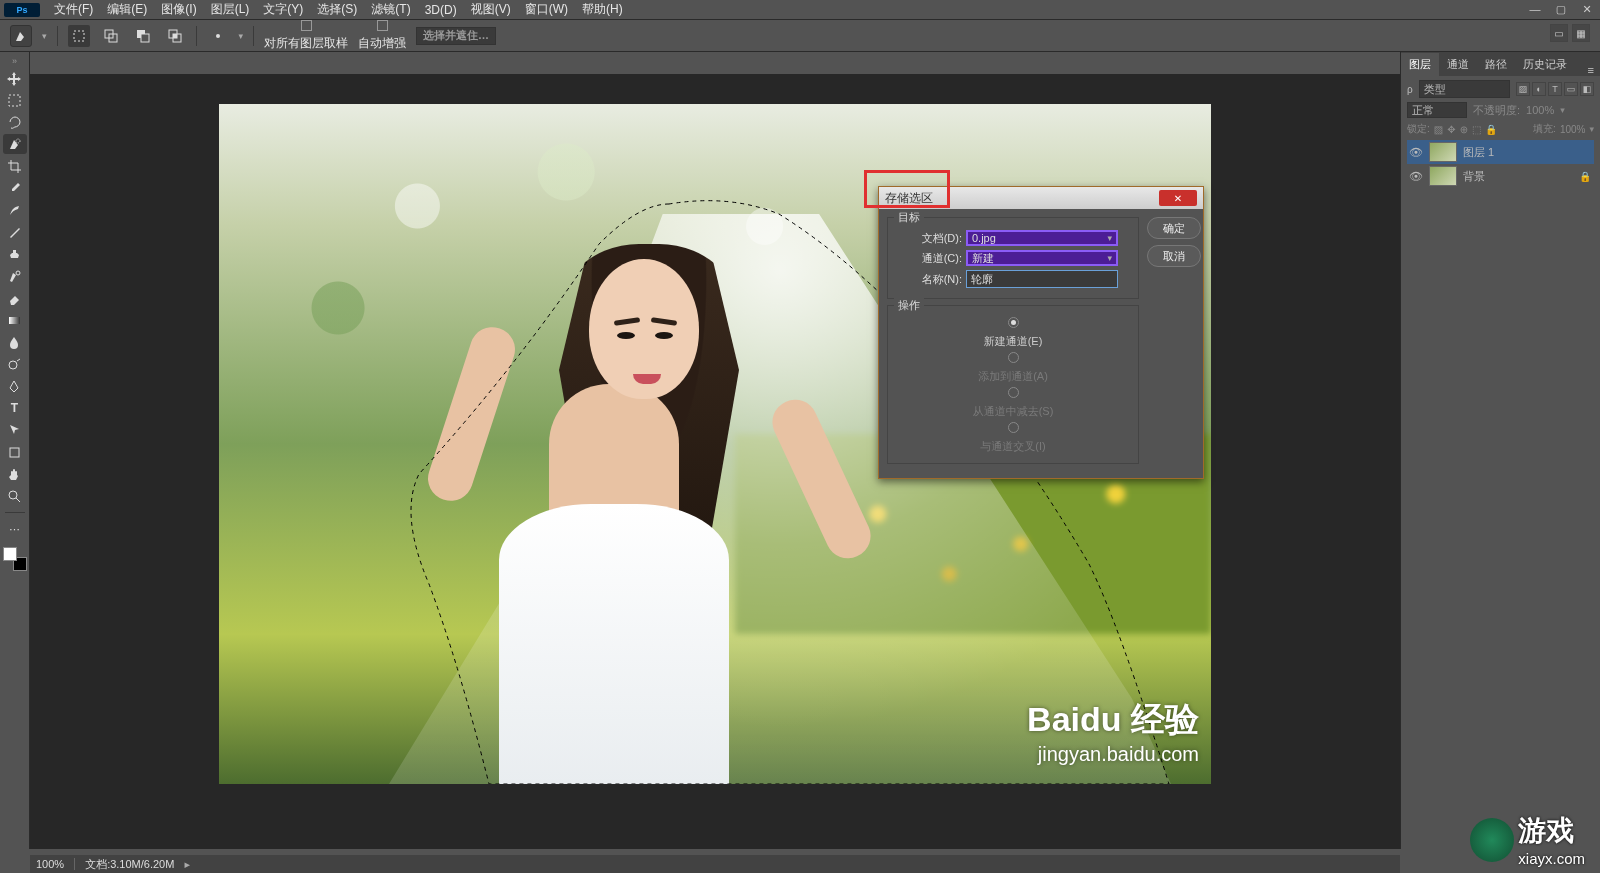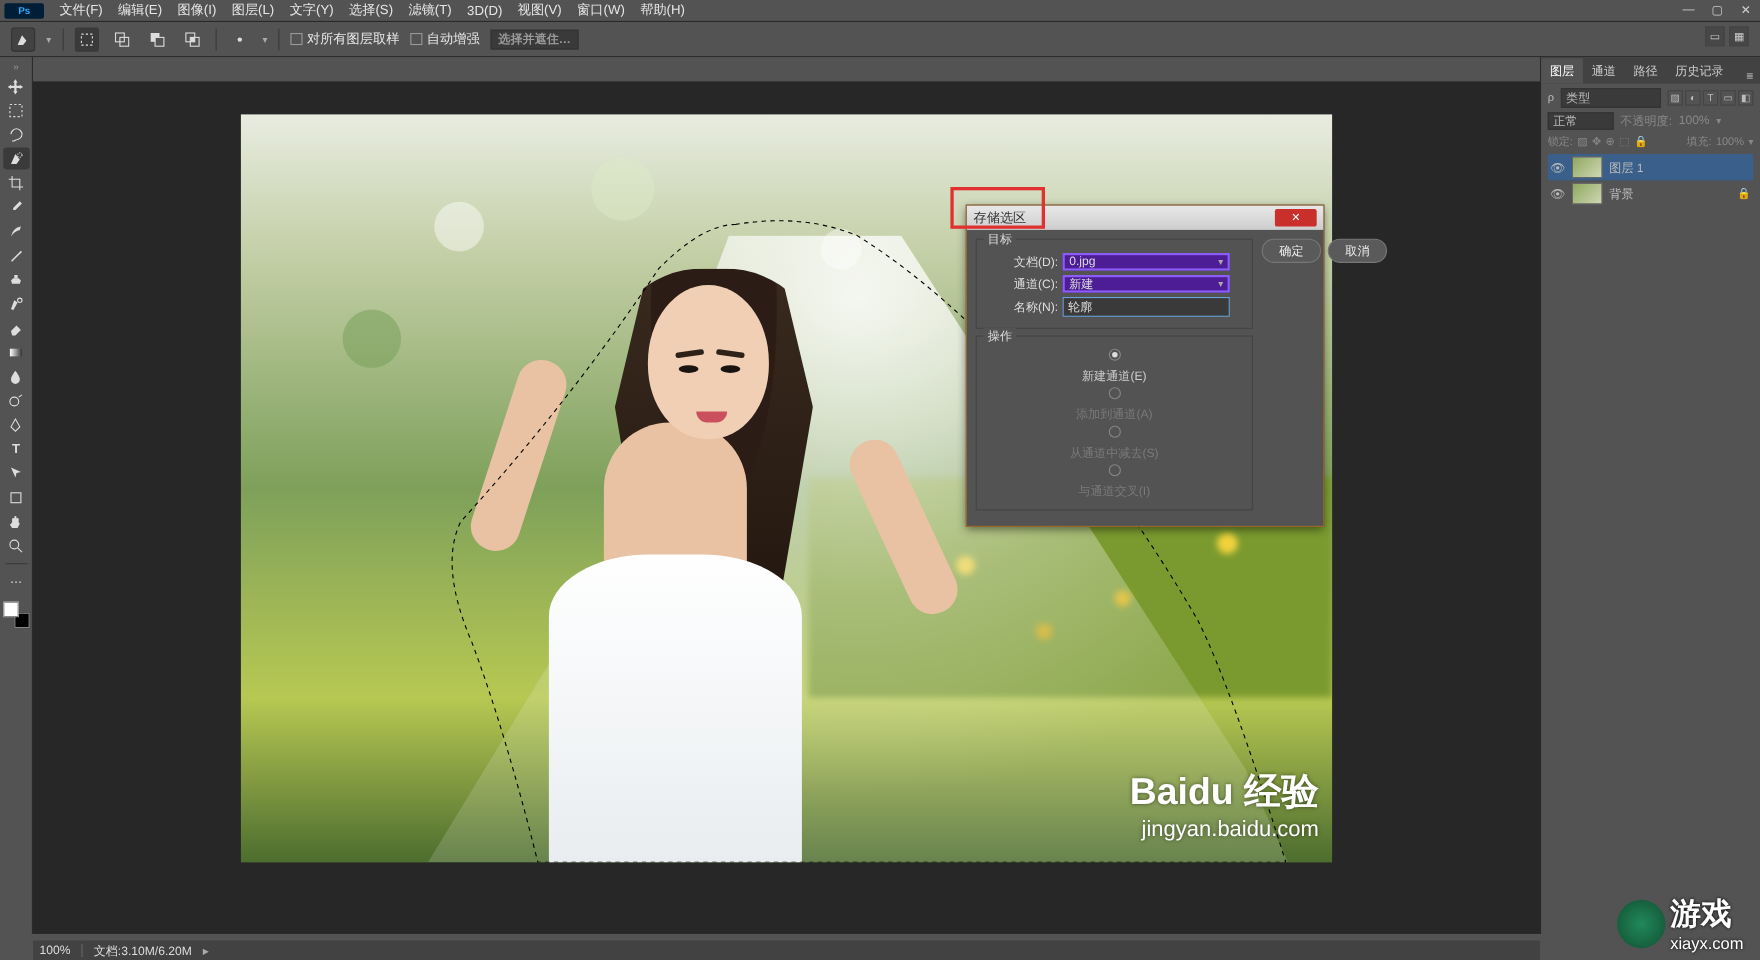--- a/index.html
+++ b/index.html
@@ -11,21 +11,21 @@
   .menubar span { color: #e6e6e6; font-size: 12px; cursor: default; }
 
   
   .winctl { position:absolute; right:4px; top:2px; display:flex; gap:8px;}
   .winctl div{ width:18px;height:14px; color:#ccc; display:flex;align-items:center;justify-content:center; font-size:11px;}
 
   
   .optbar { height: 32px; background: #535353; display:flex; align-items:center; padding:0 10px; gap:10px; border-bottom:1px solid #2a2a2a;}
   .optbar .tool-thumb { width:22px; height:22px; background:#424242; border:1px solid #333; border-radius:3px; display:flex;align-items:center;justify-content:center;}
   .optbar .sep { width:1px; height:20px; background:#3a3a3a;}
-  .optbar .cb { display:flex; align-items:center; gap:4px; color:#e6e6e6; font-size:12px;}
+  .optbar .cb { display:flex; align-items:center; gap:4px; color:#e6e6e6; font-size:12px;flex-direction:column;}
   .optbar .cb .box{ width:11px;height:11px;border:1px solid #999; background:#535353;}
   .optbar .combo{ height:18px; background:#3a3a3a; border:1px solid #333; padding:0 6px; color:#999; font-size:11px; display:flex; align-items:center; min-width:80px;font-weight:bold;}
   .optbar .iconsq { width:22px;height:22px; display:flex;align-items:center;justify-content:center; border-radius:2px;}
   .optbar .iconsq.sel{ background:#3a3a3a;}
   .viewicons{ position:absolute; right:10px; top:24px; display:flex; gap:4px;}
   .viewicons div{ width:18px;height:18px; border:1px solid #444; background:#474747; display:flex; align-items:center; justify-content:center; font-size:10px;}
 
   
   .main { position:absolute; top:52px; left:0; right:0; bottom:24px; display:flex;}
   .toolbox { width:30px; background:#535353; border-right:1px solid #2a2a2a; display:flex; flex-direction:column; align-items:center; padding-top:4px; gap:2px;}
@@ -116,21 +116,21 @@
   .fieldset .legend{ position:absolute; top:-8px; left:6px; background:#535353; padding:0 4px; font-size:11px; color:#ddd;}
   .frow{ display:flex; align-items:center; gap:4px; margin:4px 12px; font-size:11px; color:#ddd;}
   .frow label{ width:54px; text-align:right;}
   .frow .combo{ flex:1; height:16px; background:#4c1d95; border:2px solid #8b5cf6; display:flex; align-items:center; padding:0 4px; position:relative;}
   .frow .combo::after{ content:"▾"; position:absolute; right:4px; color:#aaa; font-size:9px;}
   .frow input{ flex:1; height:18px; background:#3a3a3a; border:1px solid #6aa0d8; color:#ddd; padding:0 4px; font-size:11px;}
   .radio-row{ display:flex; align-items:center; gap:6px; margin:3px 0; font-size:11px;flex-direction:column;}
   .radio-row .r{ width:11px;height:11px; border:1px solid #888; border-radius:50%; display:inline-flex;align-items:center;justify-content:center;}
   .radio-row .r.on::after{content:""; width:5px;height:5px; background:#ddd; border-radius:50%;}
   .radio-row.disabled{ color:#7a7a7a;}
-  .dlg-buttons{ display:flex; gap:6px;}
+  .dlg-buttons{ display:flex; flex-direction:column; gap:6px;}
   .dlg-buttons button{ width:54px; height:22px; background:#5a5a5a; border:1px solid #777; border-radius:11px; color:#eee; font-size:11px;}
 
   
   .status{ position:absolute; left:30px; right:200px; bottom:0; height:18px; background:#424242; display:flex; align-items:center; padding:0 6px; gap:10px; font-size:11px; color:#ddd;}
   .status .sep{ width:1px; height:12px; background:#666;}
   .status .arrow{ color:#aaa;}
 
   svg{display:block;}
 </style>
 </head>

